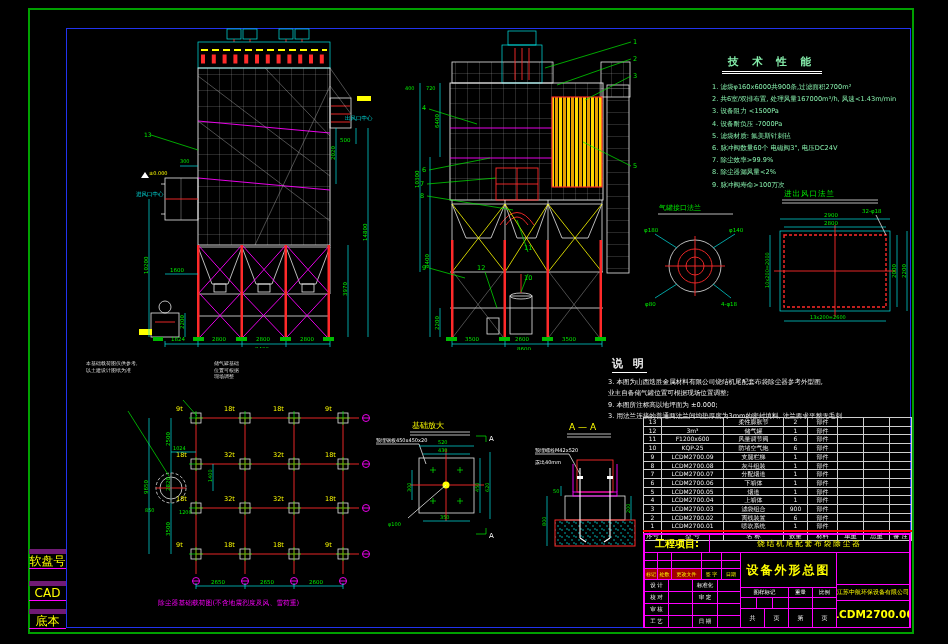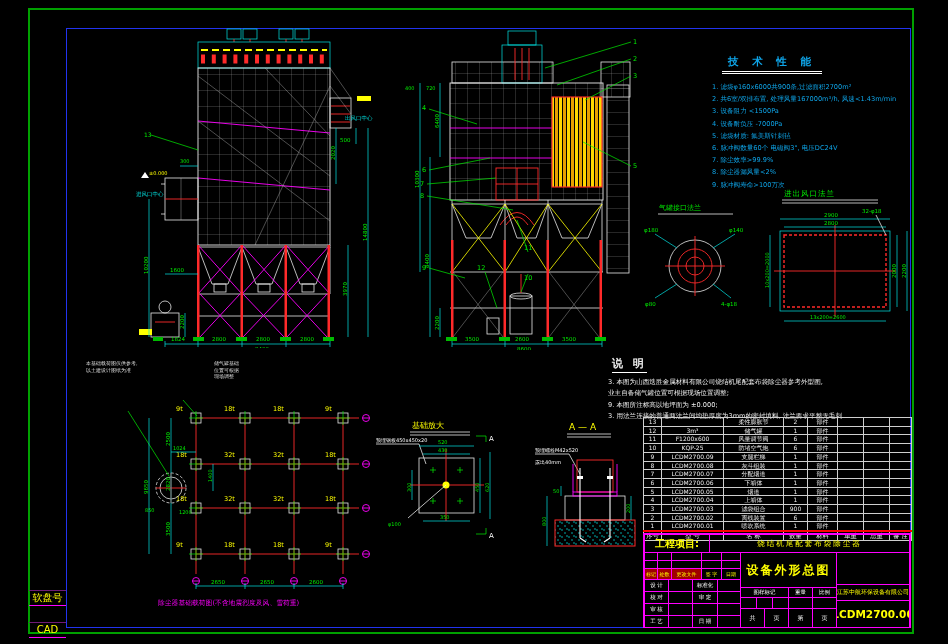--- a/index.html
+++ b/index.html
@@ -1,24 +1,24 @@
 <!DOCTYPE html>
 <html><head>
 <meta charset="utf-8">
 <style>
   html,body{margin:0;padding:0;background:#000;}
   body{font-family:"DejaVu Sans",sans-serif;}
   #sheet{position:relative;width:948px;height:644px;background:#000;overflow:hidden;}
   .abs{position:absolute;}
   .frame-outer{left:28px;top:8px;width:886px;height:626px;border:2px solid #00a000;box-sizing:border-box;}
   .frame-inner{left:66px;top:28px;width:845px;height:600px;border:1px solid #2233ee;box-sizing:border-box;}
-  .margin-box{left:29px;width:37px;height:14px;border-top:1px solid #701a75;border-bottom:1px solid #f0f;
-              color:#ff0;font-size:10px;text-align:center;line-height:14px;white-space:nowrap;margin-top:41px;}
+  .margin-box{left:29px;width:37px;height:14px;border-top:5px solid #701a75;border-bottom:1px solid #f0f;
+              color:#ff0;font-size:12px;text-align:center;line-height:14px;white-space:nowrap;}
   
-  .tech{left:688px;top:50px;width:226px;color:#0ea5e9;}
+  .tech{left:688px;top:50px;width:226px;color:#86efac;}
   .tech .hd{margin:0 0 7px 34px;font-size:10.5px;font-weight:bold;letter-spacing:5px;
             border-bottom:3px double #fff;display:inline-block;padding:0 6px 2px 6px;}
   .tech .li{font-size:6.6px;line-height:12.2px;white-space:nowrap;margin-left:24px;}
   .notes{left:608px;top:352px;width:304px;color:#eee;}
   .notes .hd{margin:0 0 4px 4px;font-size:11px;font-weight:bold;letter-spacing:3px;
              border-bottom:1px solid #fff;display:inline-block;padding-bottom:1px;}
   .notes .li{font-size:6.6px;line-height:11.4px;white-space:nowrap;}
   .note-sm{color:#ddd;font-size:5px;line-height:6.6px;white-space:nowrap;}
   .fcap{left:158px;top:598px;width:220px;color:#f0f;font-size:6.8px;white-space:nowrap;}
   

